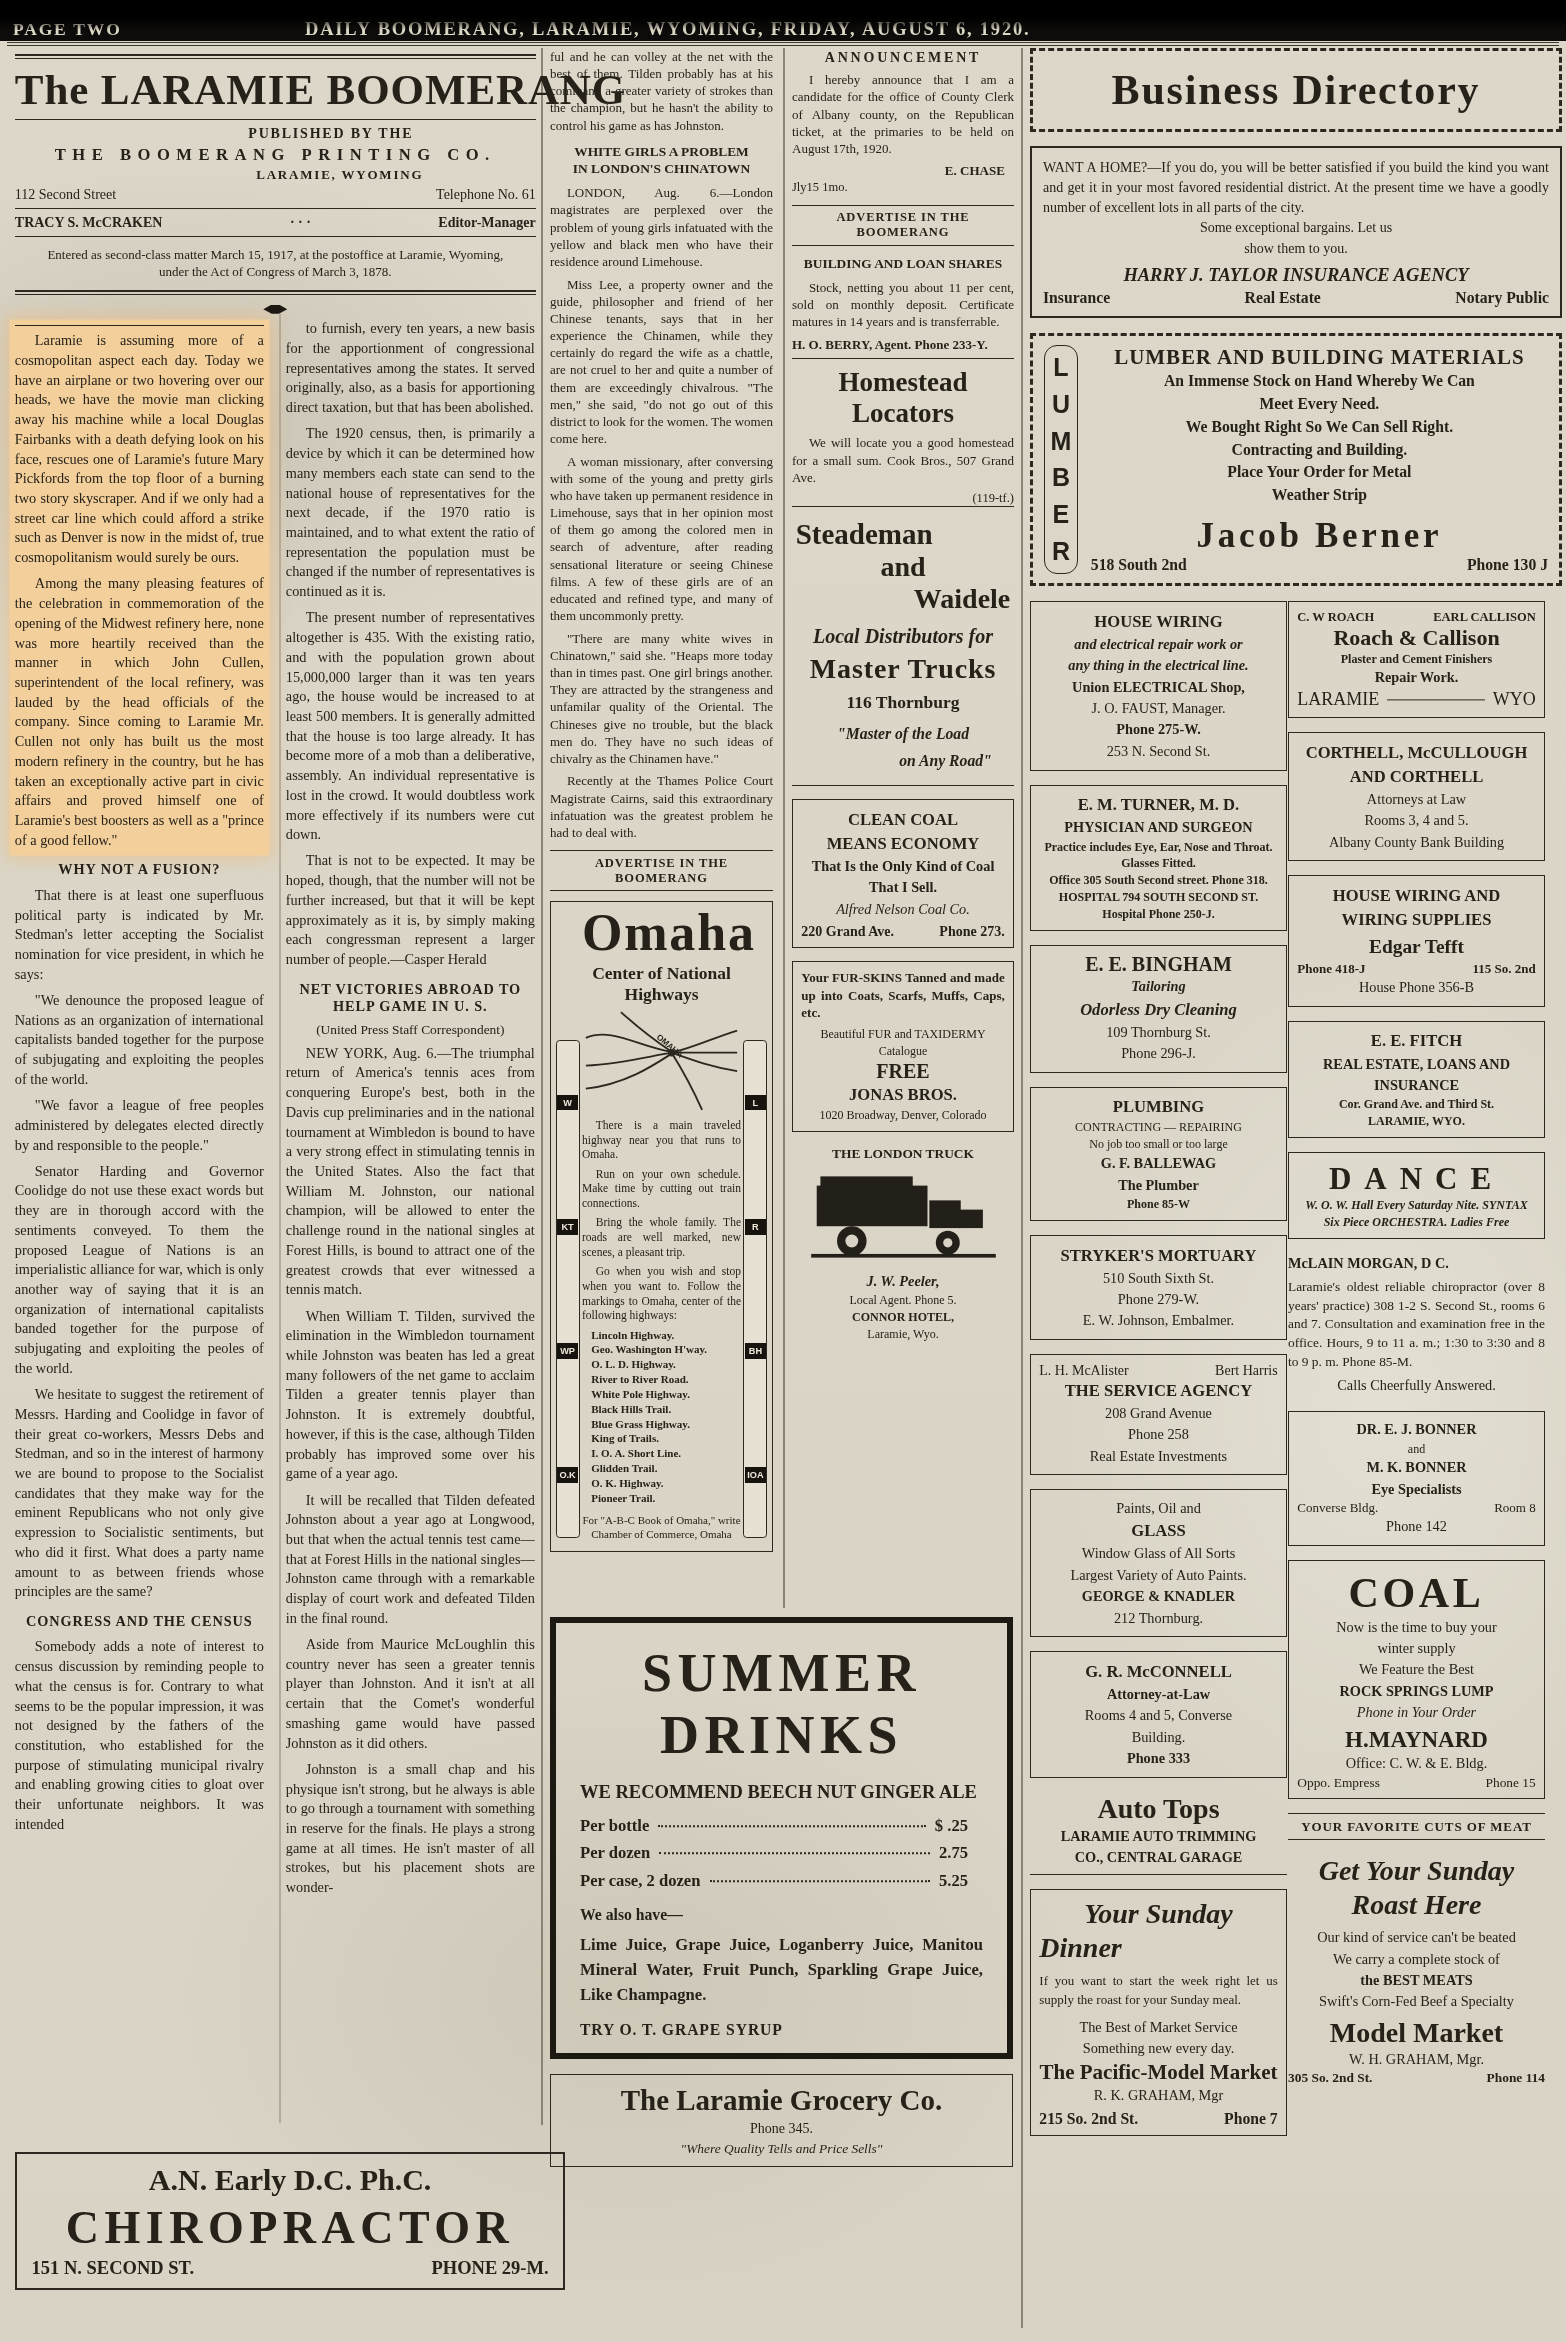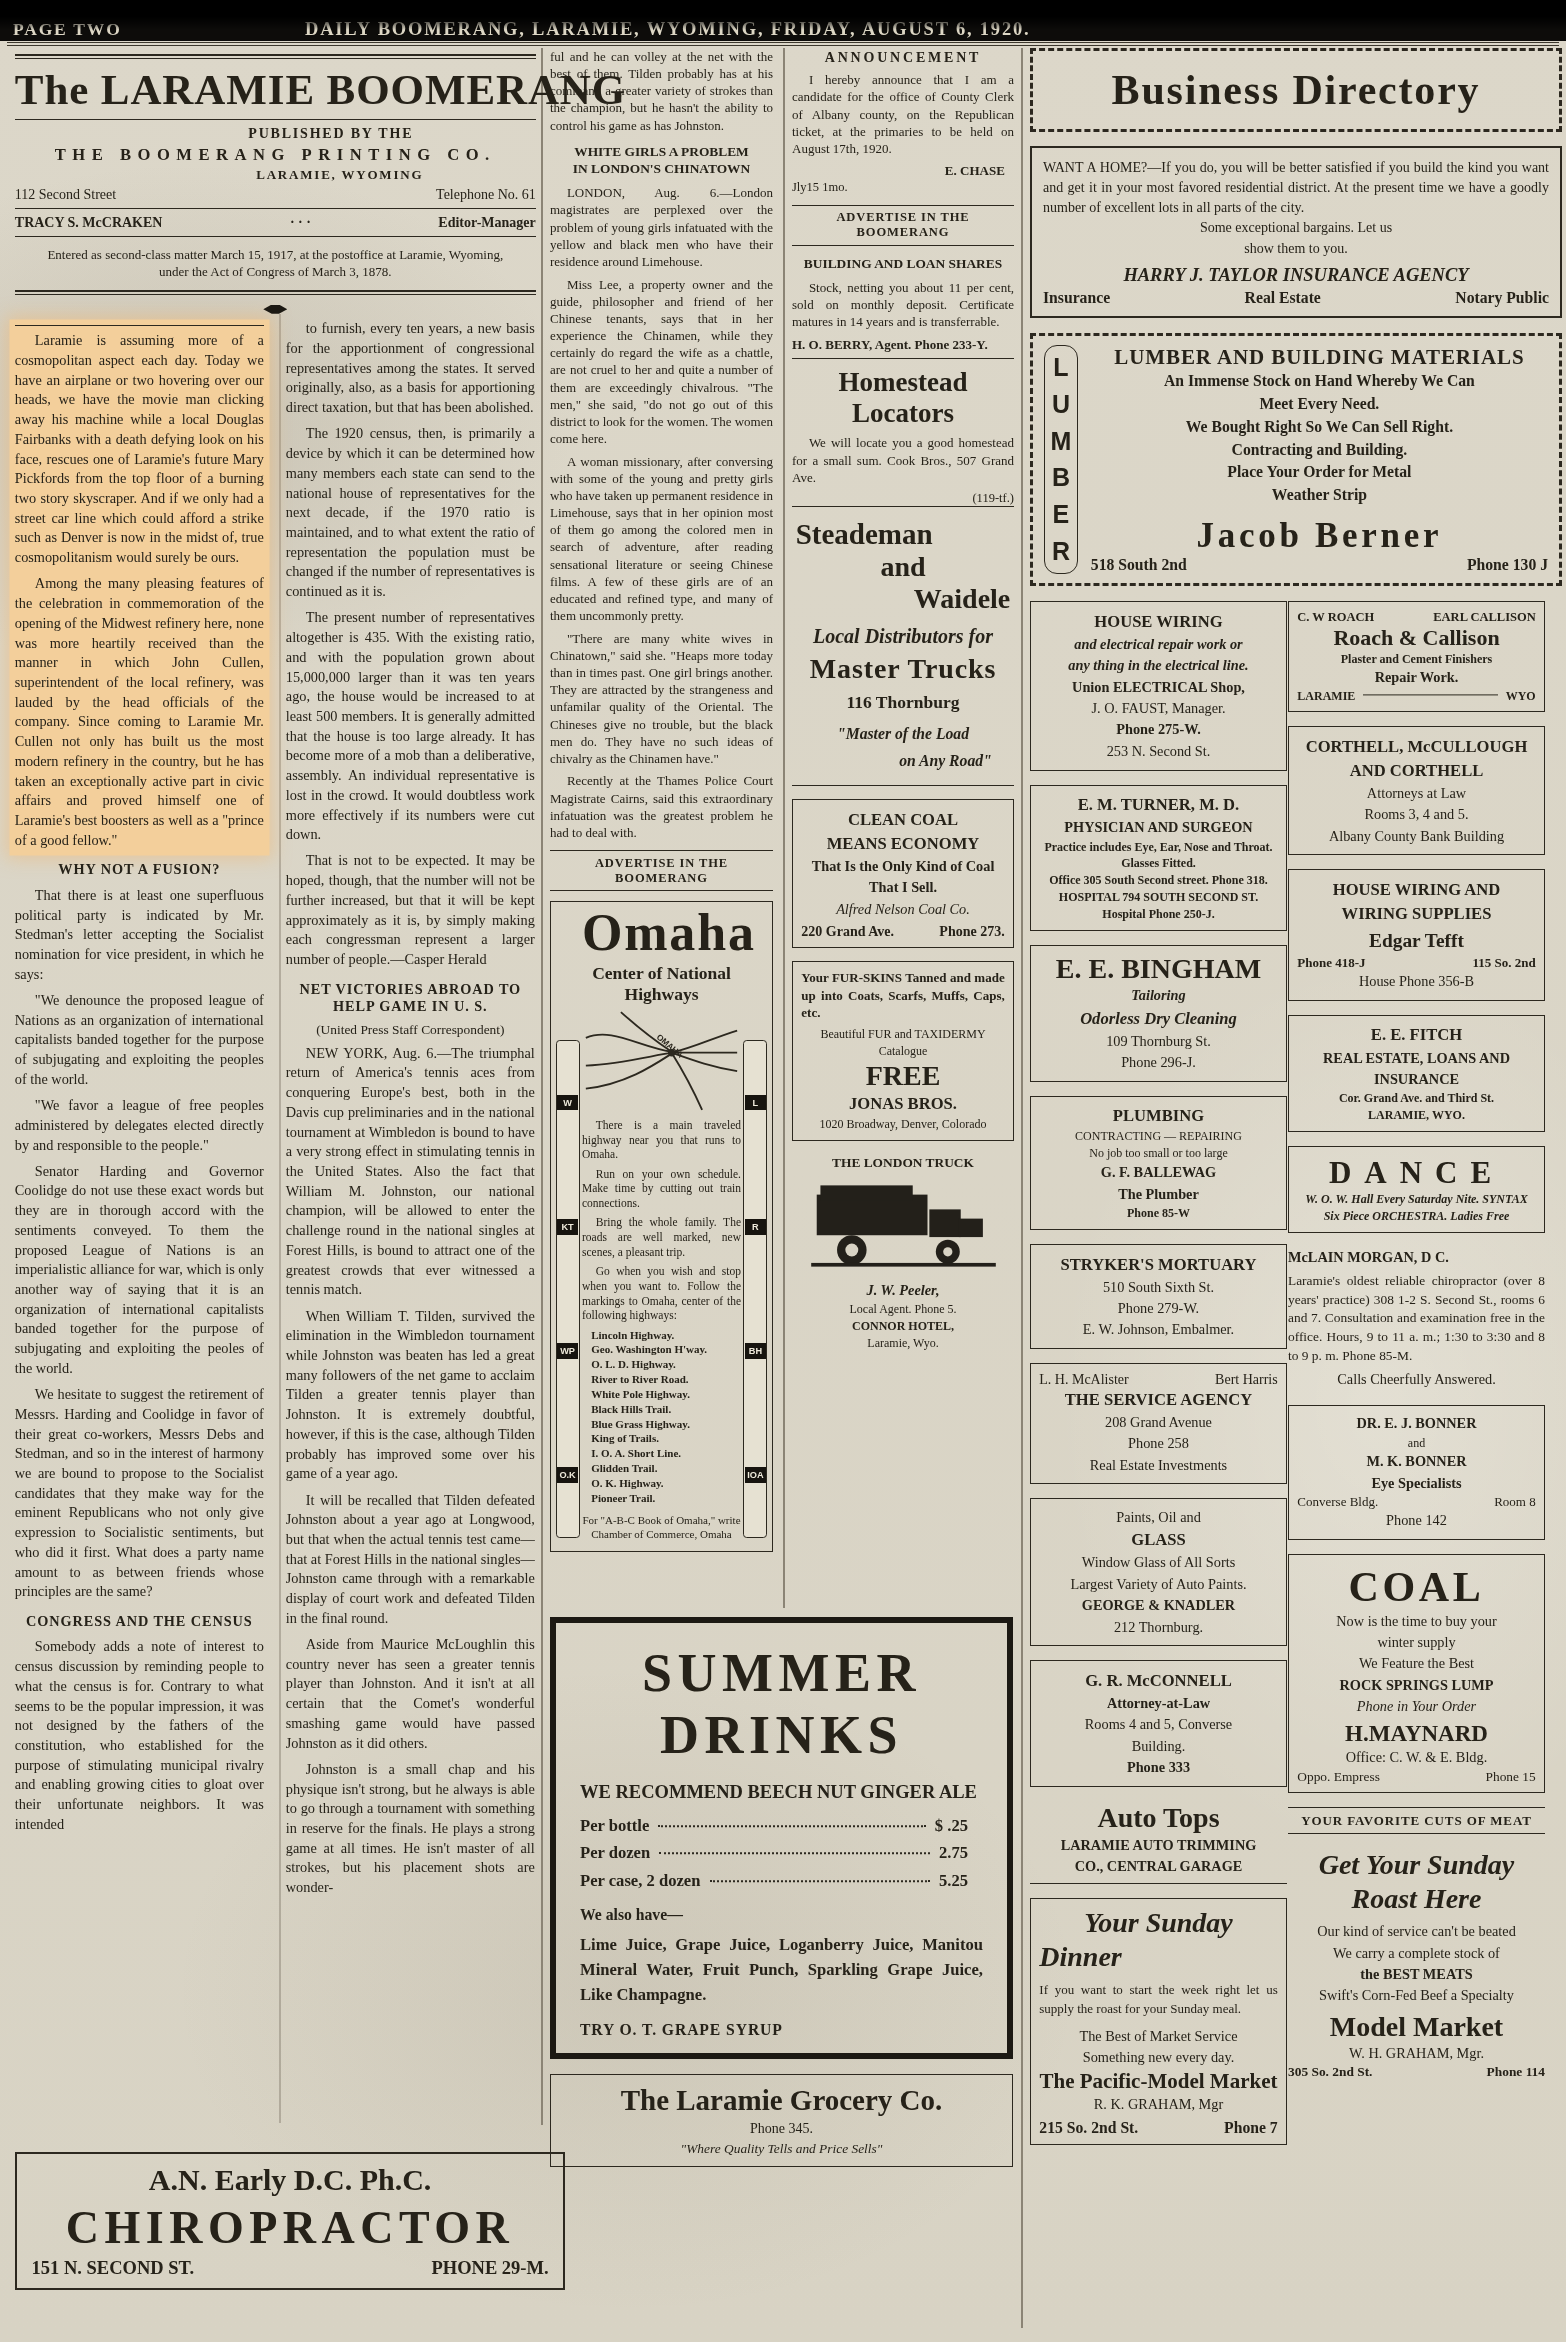--- a/index.html
+++ b/index.html
@@ -104,21 +104,21 @@
     justify-content:space-between;align-items:center;font-size:25px;font-weight:bold;line-height:1.1;
     font-family:"Liberation Sans",sans-serif;}
   .lum-main{flex:1;text-align:center;}
   .lum-h{font-size:21px;font-weight:bold;letter-spacing:0.9px;}
   .lum-l{font-size:15.7px;font-weight:bold;line-height:1.45;}
   .lum-name{font-size:35px;font-weight:bold;letter-spacing:3.7px;margin-top:9.2px;}
   .lum-row{display:flex;justify-content:space-between;font-size:15.7px;font-weight:bold;}
   .dir-cols{display:flex;gap:1px;}
   .dir-col{width:257px;}
   .dir-col .adbox{margin-bottom:14px;}
-  .d-big{font-size:28px;font-weight:bold;text-align:center;}
+  .d-big{font-size:20px;font-weight:bold;text-align:center;}
   .d-med{font-size:16.6px;font-weight:bold;text-align:center;line-height:1.45;}
   .d-line{font-size:14.3px;text-align:center;line-height:1.5;}
   .d-sm{font-size:12px;text-align:center;line-height:1.4;}
   .d-it{font-style:italic;}
   .dash-mid{flex:1;border-bottom:1.8px solid #2c281f;margin:0 7.4px;transform:translateY(-4.6px);}
   .dance-t{font-size:31px;font-weight:bold;letter-spacing:13px;text-align:center;}
   .coal-t{font-size:42px;font-weight:bold;letter-spacing:3.7px;text-align:center;}
   .script{font-size:28px;font-weight:bold;font-style:italic;text-align:center;line-height:1.2;}
   .morgan p{font-size:13.4px;line-height:1.4;text-align:justify;margin:3.7px 0;}
   .meat-banner{font-weight:bold;font-size:13px;text-align:center;letter-spacing:0.9px;
@@ -507,21 +507,21 @@
 
       <div class="dir-col">
         <div class="adbox">
           <div class="row" style="font-size:12.5px;font-weight:bold">
             <span>C. W ROACH</span>
             <span>EARL CALLISON</span>
           </div>
           <div class="d-big" style="font-size:22px">Roach &amp; Callison</div>
           <div class="d-sm b">Plaster and Cement Finishers</div>
           <div class="d-line b">Repair Work.</div>
-          <div class="row" style="font-size:12px;font-weight:bold">
+          <div class="row" style="font-size:18px;font-weight:normal">
             <span>LARAMIE</span>
             <span class="dash-mid"></span>
             <span>WYO</span>
           </div>
         </div>
 
 
         <div class="adbox">
           <div class="d-med">CORTHELL, McCULLOUGH</div>
           <div class="d-med">AND CORTHELL</div>

